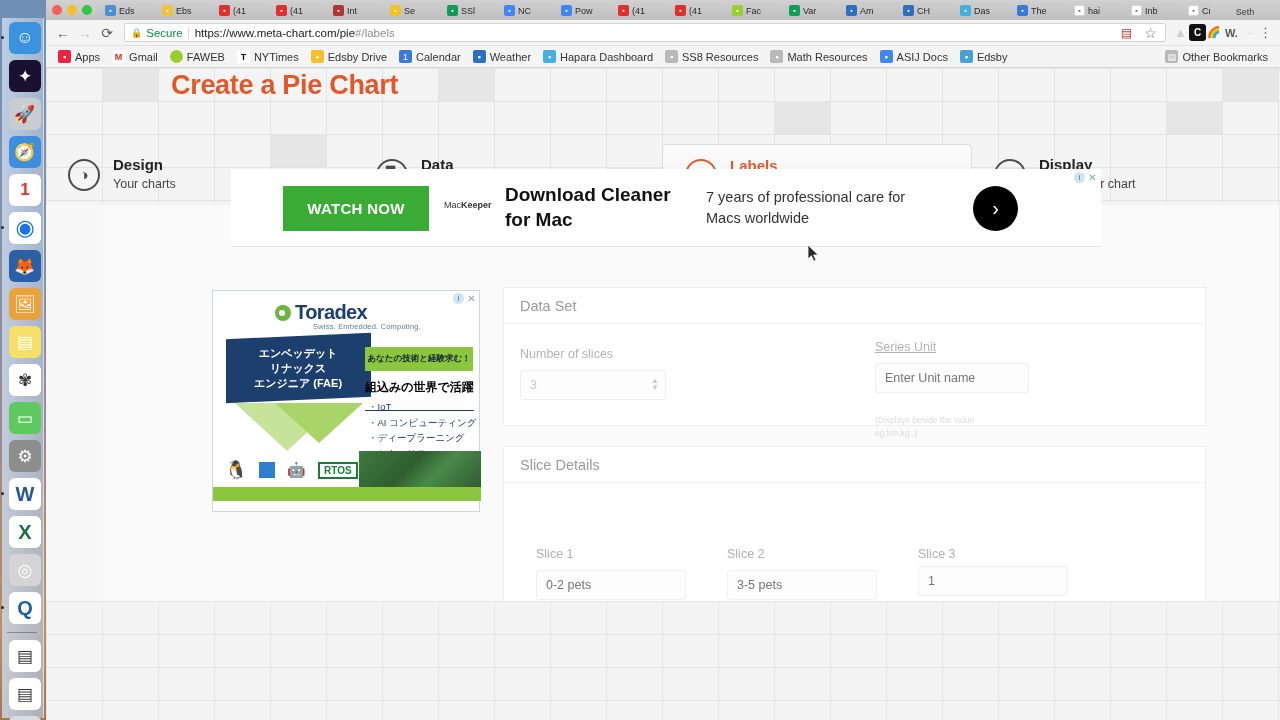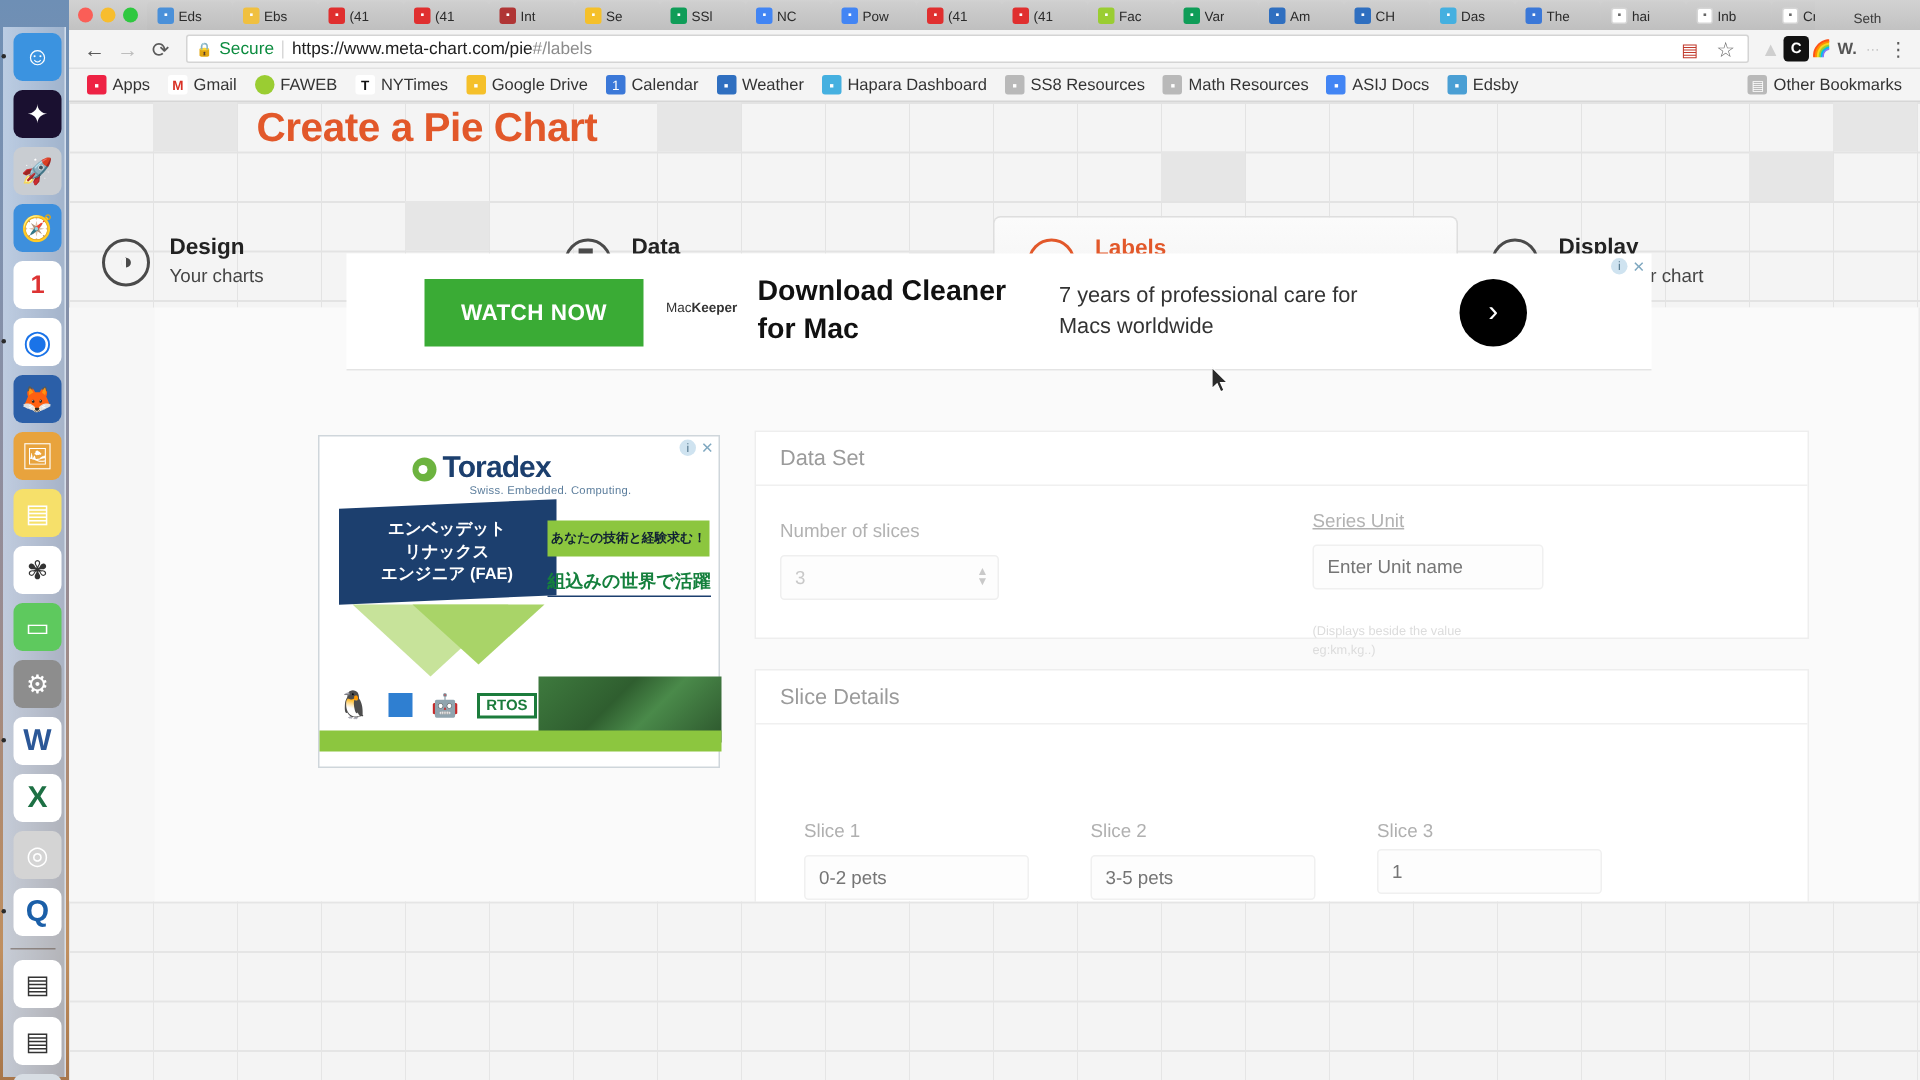--- a/index.html
+++ b/index.html
@@ -156,22 +156,22 @@
   .tdx-mark::after{content:"";position:absolute;left:4px;top:5px;width:6px;height:6px;border-radius:50%;background:#fff;}
   .tdx-name { font-size:20px; color:#1c3f6e; font-weight:600; letter-spacing:-0.6px;}
   .tdx-tag { position:absolute; left:100px; top:31px; font-size:7.5px; color:#5b7d9c; letter-spacing:.2px;}
   .tdx-blue { position:absolute; left:13px; top:45px; width:145px; height:64px; background:#1c3f6e;
     transform: skewY(-2.5deg); display:flex; align-items:center; justify-content:center;}
   .tdx-blue span{ color:#fff; font-size:11px; font-weight:bold; text-align:center; line-height:1.35;
     transform: skewY(2.5deg); display:block;}
   .tdx-green { position:absolute; left:152px; top:56px; width:108px; height:24px; background:#8cc63f;
     display:flex;align-items:center;justify-content:center;}
   .tdx-green span{font-size:8.5px;color:#123; font-weight:bold;}
-  .tdx-h2 { position:absolute; left:152px; top:88px; font-size:12px; color:#15803d; font-weight:bold;
-    border-bottom:1.5px solid #1c3f6e; padding-bottom:1px;font-family:Liberation Serif, serif;}
+  .tdx-h2 { position:absolute; left:152px; top:88px; font-size:12px; color:#000000; font-weight:bold;
+    border-bottom:1.5px solid #1c3f6e; padding-bottom:14px;font-family:Liberation Serif, serif;}
   .tdx-list{ position:absolute; left:155px; top:108px; font-size:9.5px; color:#1c3f6e; line-height:1.65;}
   .tdx-arrow{ position:absolute; left:22px; top:112px; width:0;height:0;
     border-left:52px solid transparent;border-right:52px solid transparent;border-top:48px solid #c7e39a;}
   .tdx-arrow2{ position:absolute; left:62px; top:112px; width:0;height:0;
     border-left:44px solid transparent;border-right:44px solid transparent;border-top:40px solid #a9d468;}
   .tdx-os { position:absolute; left:12px; top:168px; display:flex; align-items:center; gap:12px;}
   .tdx-board{ position:absolute; left:146px; top:160px; width:122px; height:44px;
     background: linear-gradient(135deg,#3e7a3e,#2f5e2f 40%,#4a8a4a 60%,#2c552c); }
   .tdx-bar { position:absolute; left:0; bottom:10px; width:268px; height:14px; background:#8cc63f;}
 
@@ -416,21 +416,21 @@
           <div class="bm">
             <span class="bm-ico" style="background: rgb(154, 205, 50); border-radius: 50%;"></span>
             <span>FAWEB</span>
           </div>
           <div class="bm">
             <span class="bm-ico" style="background: rgb(255, 255, 255); color: rgb(17, 17, 17); font-weight: bold;">T</span>
             <span>NYTimes</span>
           </div>
           <div class="bm">
             <span class="bm-ico" style="background: rgb(245, 192, 42);">▪</span>
-            <span>Google Drive</span>
+            <span>Edsby Drive</span>
           </div>
           <div class="bm">
             <span class="bm-ico" style="background: rgb(59, 120, 216);">1</span>
             <span>Calendar</span>
           </div>
           <div class="bm">
             <span class="bm-ico" style="background: rgb(47, 111, 192);">▪</span>
             <span>Weather</span>
           </div>
           <div class="bm">
@@ -525,20 +525,26 @@
           <div class="tdx-tag">Swiss. Embedded. Computing.</div>
           <div class="tdx-arrow"></div>
           <div class="tdx-arrow2"></div>
           <div class="tdx-blue">
             <span id="ad-headline">エンベッデット<br>リナックス<br>エンジニア (FAE)</span>
           </div>
           <div class="tdx-green">
             <span>あなたの技術と経験求む！</span>
           </div>
           <div class="tdx-h2">組込みの世界で活躍</div>
+          <div class="tdx-list" id="ad-bullets">
+              <div>・IoT</div>
+              <div>・AI コンピューティング</div>
+              <div>・ディープラーニング</div>
+              <div>・セキュリティー</div>
+            </div>
           <div class="tdx-os">
             <span style="font-size:18px;">🐧</span>
             <span style="display:inline-block;width:16px;height:16px;background:#2f7fd1;"></span>
             <span style="font-size:15px;color:#7ab648;">🤖</span>
             <span style="font-size:10px;font-weight:bold;color:#1c7c3c;border:2px solid #1c7c3c;padding:1px 4px;">RTOS</span>
           </div>
           <div class="tdx-board"></div>
           <div class="tdx-bar"></div>
         </div>
 

